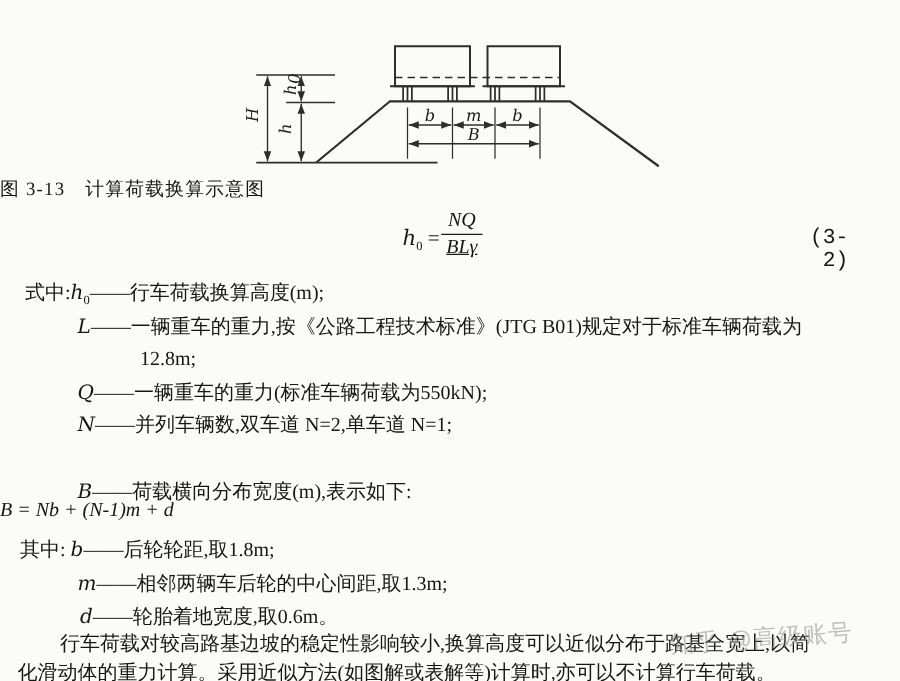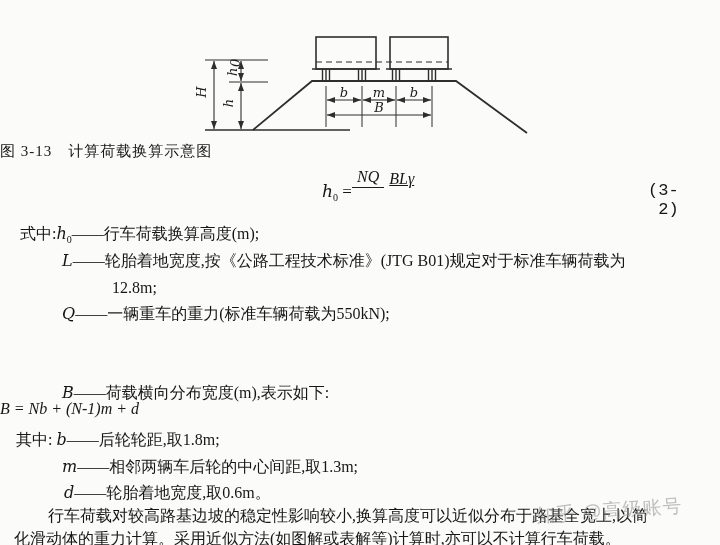--- a/index.html
+++ b/index.html
@@ -8,21 +8,21 @@
     background:#fbfbf9; color:#161616;
     font-family:"Liberation Serif","DejaVu Serif",serif;
   }
   .line{position:absolute; font-size:16px; line-height:20px; white-space:nowrap;}
   .var{font-style:italic; font-family:"DejaVu Serif","Liberation Serif",serif;}
   sub.vs{font-size:10px;}
   sup.vs{font-size:10px;}
   
   #formula{position:absolute; top:168px; left:0; width:596px; height:48px;text-align:right;}
   .f-lhs{position:absolute; left:322px; top:13px; font-size:17px;}
-  .f-frac{position:absolute; left:352px; top:0; display:inline-flex; flex-direction:row; align-items:center; font-size:16px; font-style:italic;}
+  .f-frac{position:absolute; left:352px; top:0; display:inline-flex; flex-direction:column; align-items:center; font-size:16px; font-style:italic;}
   .f-num{padding:0 5px 1px 5px; border-bottom:1.3px solid #1c1c1c;}
   .f-den{padding:1px 5px 0 5px;text-decoration:underline;}
   .f-no{position:absolute; left:648px; top:13px; font-size:17px;font-family:Liberation Mono, monospace;}
   
   #eq-b{position:absolute; top:400px; left:0; width:720px; text-align:left; font-size:16px; font-style:italic;}
   
   #caption{position:absolute; top:142px; left:0; width:720px; text-align:left; font-size:15px; letter-spacing:1px;}
   
   #diagram{position:absolute; top:0; left:0;}
   #diagram text{font-family:"DejaVu Serif","Liberation Serif",serif; font-style:italic; font-size:13px; fill:#1c1c1c;}
@@ -114,25 +114,28 @@
       <span class="f-num">NQ</span>
       <span class="f-den">BLγ</span>
     </span>
     <span class="f-no">(3-2)</span>
   </div>
 
   <div class="line" style="top:224px; left:20px;">
     <span>式中:</span><i class="var">h</i><sub class="vs">0</sub><span>——行车荷载换算高度(m);</span>
   </div>
   <div class="line" style="top:251px; left:62px;">
-    <i class="var">L</i><span>——轮胎着地宽度,按《公路工程技术标准》(JTG B01)规定对于标准车辆荷载为</span>
+    <i class="var">L</i><span>——一辆重车的重力,按《公路工程技术标准》(JTG B01)规定对于标准车辆荷载为</span>
   </div>
   <div class="line" style="top:278px; left:112px;">12.8m;</div>
   <div class="line" style="top:304px; left:62px;">
     <i class="var">Q</i><span>——一辆重车的重力(标准车辆荷载为550kN);</span>
+  </div>
+  <div class="line" style="top:330px; left:62px;">
+    <i class="var">N</i><span>——并列车辆数,双车道 N=2,单车道 N=1;</span>
   </div>
   <div class="line" style="top:383px; left:62px;">
     <i class="var">B</i><span>——荷载横向分布宽度(m),表示如下:</span>
   </div>
 
   <div id="eq-b">B = Nb + (N-1)m + d</div>
 
   <div class="line" style="top:430px; left:16px;">
     <span>其中: </span><i class="var">b</i><span>——后轮轮距,取1.8m;</span>
   </div>

